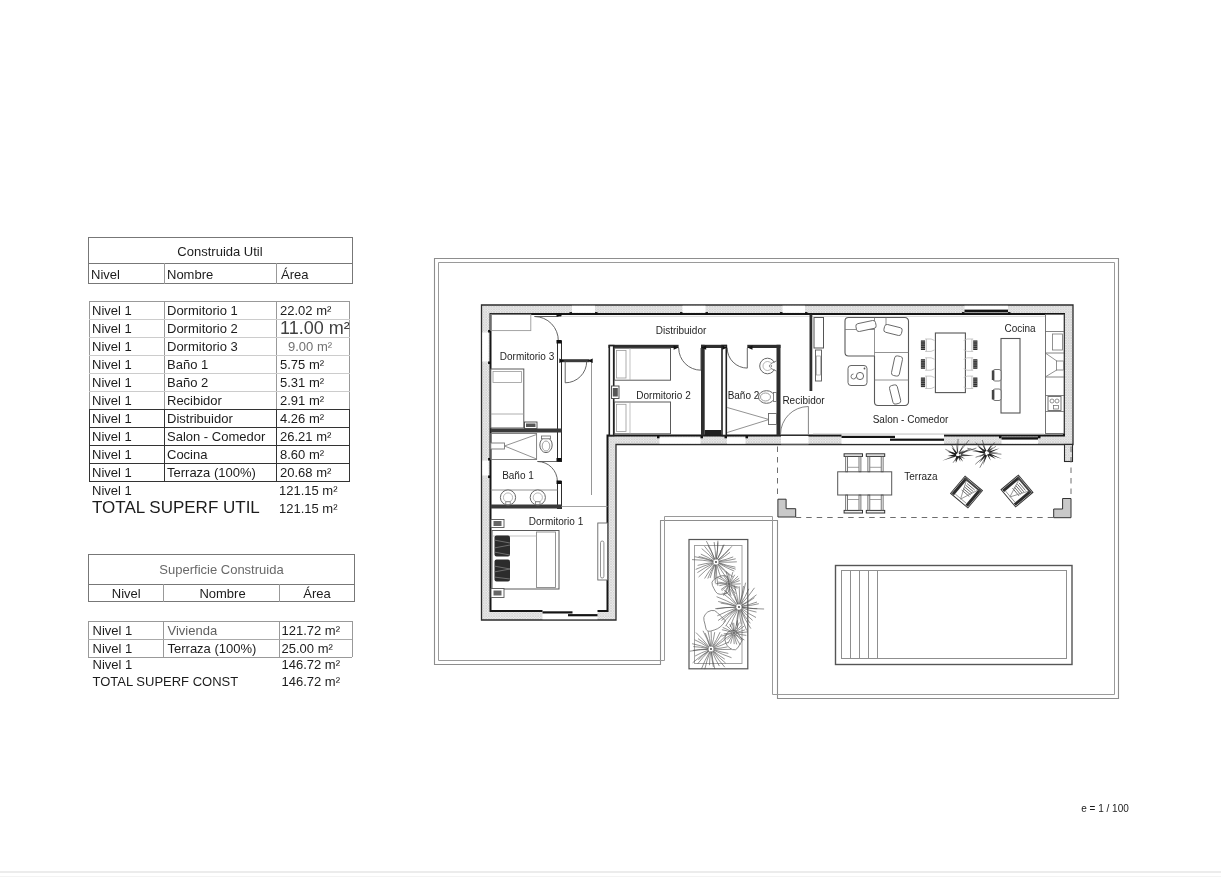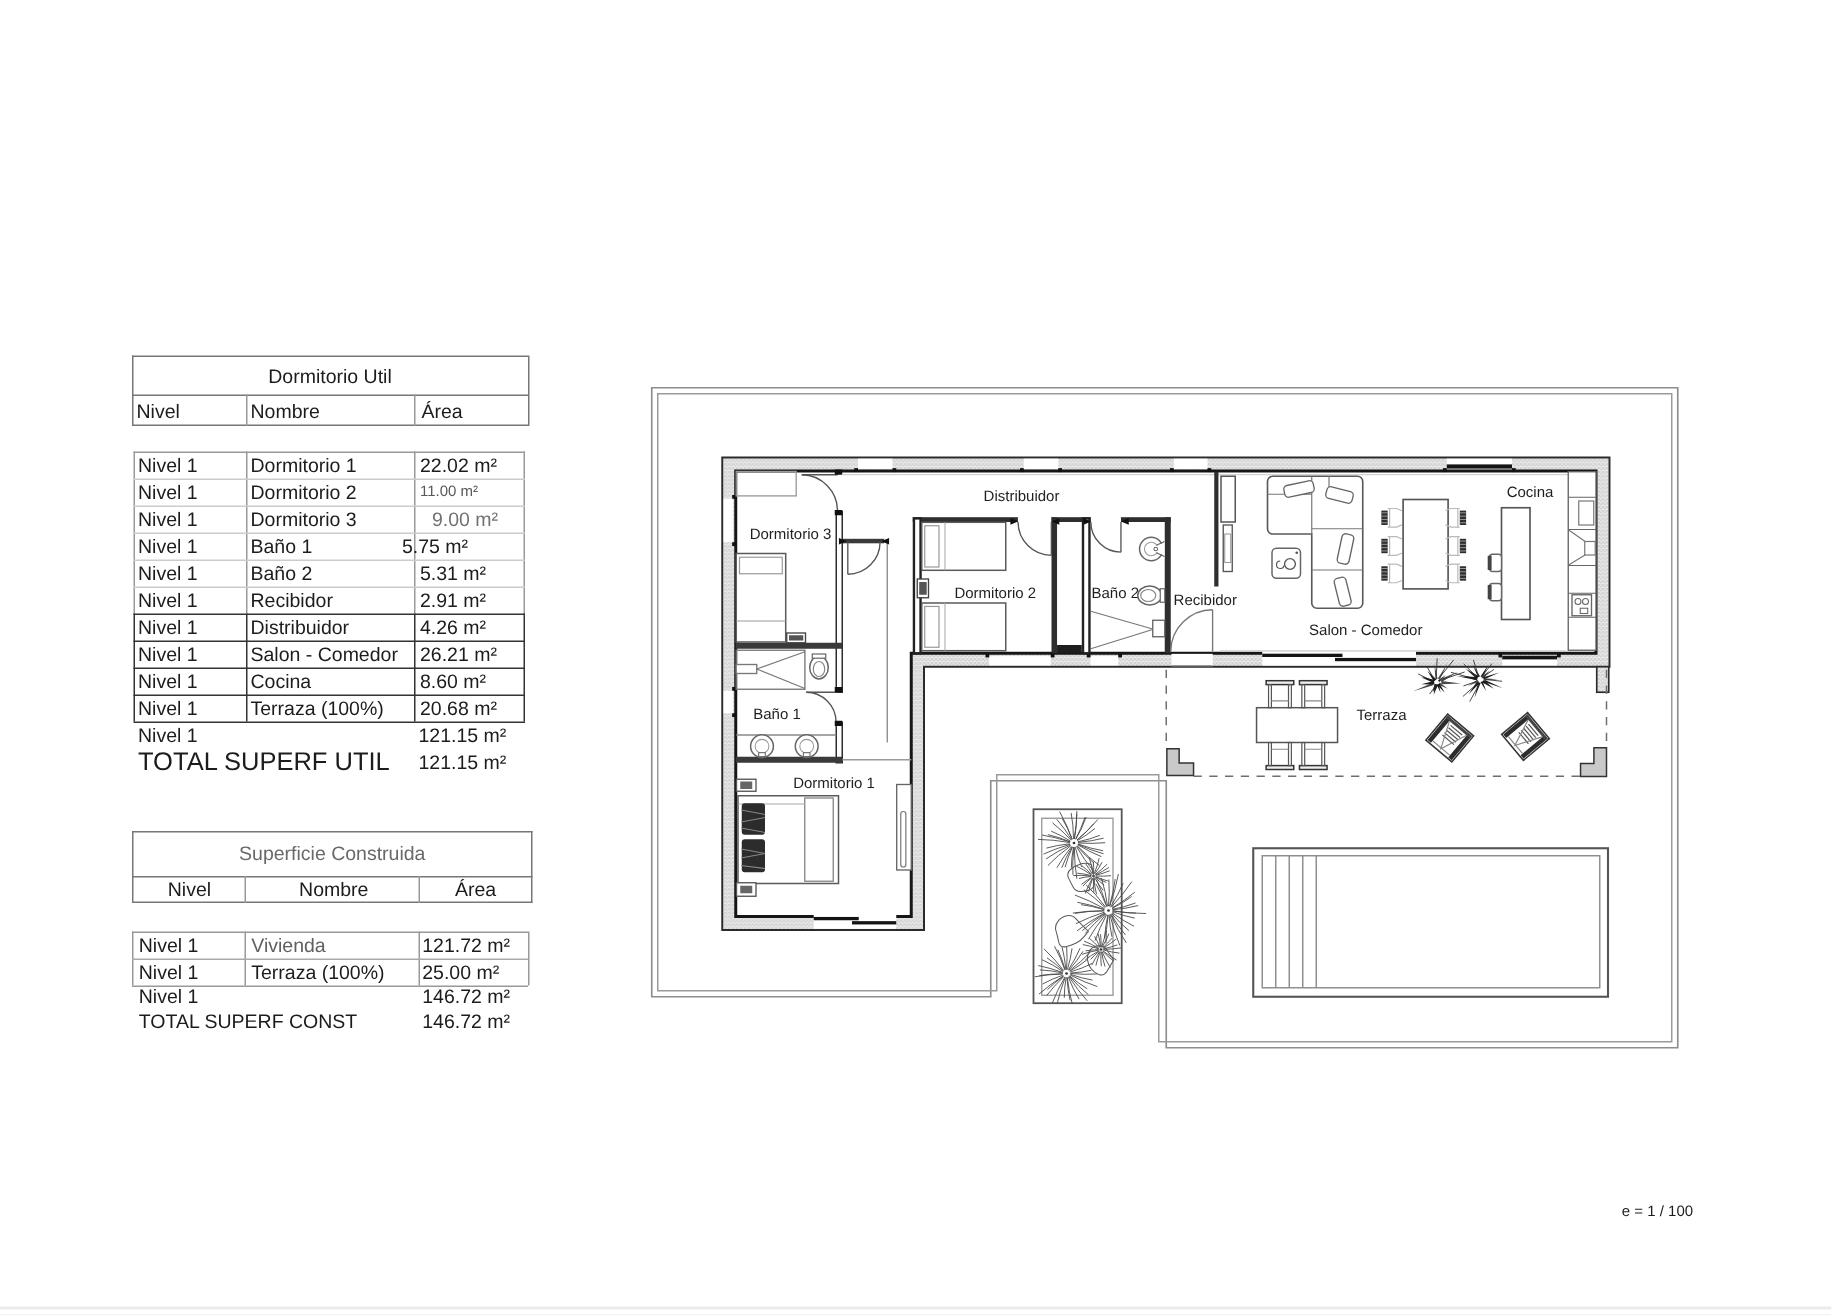--- a/index.html
+++ b/index.html
@@ -498,21 +498,21 @@
     <path d="M742.5,640.0 Q742.5,640.0 741.1,642.4 Q739.7,644.8 737.8,647.8 Q735.9,650.8 732.5,649.6 Q729.2,648.3 727.3,645.7 Q725.4,643.1 725.0,639.9 Q724.6,636.6 726.6,633.6 Q728.6,630.7 732.2,630.5 Q735.7,630.2 737.6,632.8 Z" fill="none" stroke="#5a5a5a" stroke-width="0.7"></path>
   </svg>
 
 <div style="position:absolute;left:88px;top:237px;width:264px;height:1px;background:#777"></div>
 <div style="position:absolute;left:88px;top:263px;width:264px;height:1px;background:#777"></div>
 <div style="position:absolute;left:88px;top:283px;width:264px;height:1px;background:#777"></div>
 <div style="position:absolute;left:88px;top:237px;width:1px;height:47px;background:#777"></div>
 <div style="position:absolute;left:352px;top:237px;width:1px;height:47px;background:#777"></div>
 <div style="position:absolute;left:164px;top:263px;width:1px;height:21px;background:#999"></div>
 <div style="position:absolute;left:276px;top:263px;width:1px;height:21px;background:#999"></div>
-<div style="position:absolute;left:220.0px;top:250.8px;transform:translate(-50%,-50%);font-size:13px;color:#1c1c1c;white-space:nowrap">Dormitorio Util</div>
+<div style="position:absolute;left:220.0px;top:250.8px;transform:translate(-50%,-50%);font-size:13px;color:#1c1c1c;white-space:nowrap">Construida Util</div>
 <div style="position:absolute;left:91.0px;top:273.8px;transform:translateY(-50%);font-size:13px;color:#1c1c1c;white-space:nowrap">Nivel</div>
 <div style="position:absolute;left:167.0px;top:273.8px;transform:translateY(-50%);font-size:13px;color:#1c1c1c;white-space:nowrap">Nombre</div>
 <div style="position:absolute;left:281.0px;top:273.8px;transform:translateY(-50%);font-size:13px;color:#1c1c1c;white-space:nowrap">Área</div>
 
 <div style="position:absolute;left:89px;top:301px;width:1px;height:108px;background:#999"></div>
 <div style="position:absolute;left:349px;top:301px;width:1px;height:108px;background:#999"></div>
 <div style="position:absolute;left:164px;top:301px;width:1px;height:108px;background:#999"></div>
 <div style="position:absolute;left:276px;top:301px;width:1px;height:108px;background:#999"></div>
 <div style="position:absolute;left:89px;top:409px;width:1px;height:72px;background:#333"></div>
 <div style="position:absolute;left:349px;top:409px;width:1px;height:72px;background:#333"></div>
@@ -527,27 +527,27 @@
 <div style="position:absolute;left:89px;top:409px;width:261px;height:1px;background:#333"></div>
 <div style="position:absolute;left:89px;top:427px;width:261px;height:1px;background:#333"></div>
 <div style="position:absolute;left:89px;top:445px;width:261px;height:1px;background:#333"></div>
 <div style="position:absolute;left:89px;top:463px;width:261px;height:1px;background:#333"></div>
 <div style="position:absolute;left:89px;top:481px;width:261px;height:1px;background:#333"></div>
 <div style="position:absolute;left:92.0px;top:309.6px;transform:translateY(-50%);font-size:13px;color:#1c1c1c;white-space:nowrap">Nivel 1</div>
 <div style="position:absolute;left:167.0px;top:309.6px;transform:translateY(-50%);font-size:13px;color:#1c1c1c;white-space:nowrap">Dormitorio 1</div>
 <div style="position:absolute;left:280.0px;top:309.6px;transform:translateY(-50%);font-size:13px;color:#1c1c1c;white-space:nowrap">22.02 m²</div>
 <div style="position:absolute;left:92.0px;top:327.7px;transform:translateY(-50%);font-size:13px;color:#1c1c1c;white-space:nowrap">Nivel 1</div>
 <div style="position:absolute;left:167.0px;top:327.7px;transform:translateY(-50%);font-size:13px;color:#1c1c1c;white-space:nowrap">Dormitorio 2</div>
-<div style="position:absolute;left:280.0px;top:327.7px;transform:translateY(-50%);font-size:10px;color:#c2410c;white-space:nowrap">11.00 m²</div>
+<div style="position:absolute;left:280.0px;top:327.7px;transform:translateY(-50%);font-size:18px;color:#0c4a6e;white-space:nowrap">11.00 m²</div>
 <div style="position:absolute;left:92.0px;top:345.7px;transform:translateY(-50%);font-size:13px;color:#1c1c1c;white-space:nowrap">Nivel 1</div>
 <div style="position:absolute;left:167.0px;top:345.7px;transform:translateY(-50%);font-size:13px;color:#1c1c1c;white-space:nowrap">Dormitorio 3</div>
 <div style="position:absolute;left:288px;top:345.7px;transform:translateY(-50%);font-size:13px;color:#8b5cf6;white-space:nowrap">9.00 m²</div>
 <div style="position:absolute;left:92.0px;top:363.8px;transform:translateY(-50%);font-size:13px;color:#1c1c1c;white-space:nowrap">Nivel 1</div>
 <div style="position:absolute;left:167.0px;top:363.8px;transform:translateY(-50%);font-size:13px;color:#1c1c1c;white-space:nowrap">Baño 1</div>
-<div style="position:absolute;left:268px;top:363.8px;transform:translateY(-50%);font-size:13px;color:#1c1c1c;white-space:nowrap">5.75 m²</div>
+<div style="position:absolute;left:280.0px;top:363.8px;transform:translateY(-50%);font-size:13px;color:#1c1c1c;white-space:nowrap">5.75 m²</div>
 <div style="position:absolute;left:92.0px;top:381.8px;transform:translateY(-50%);font-size:13px;color:#1c1c1c;white-space:nowrap">Nivel 1</div>
 <div style="position:absolute;left:167.0px;top:381.8px;transform:translateY(-50%);font-size:13px;color:#1c1c1c;white-space:nowrap">Baño 2</div>
 <div style="position:absolute;left:280.0px;top:381.8px;transform:translateY(-50%);font-size:13px;color:#1c1c1c;white-space:nowrap">5.31 m²</div>
 <div style="position:absolute;left:92.0px;top:399.9px;transform:translateY(-50%);font-size:13px;color:#1c1c1c;white-space:nowrap">Nivel 1</div>
 <div style="position:absolute;left:167.0px;top:399.9px;transform:translateY(-50%);font-size:13px;color:#1c1c1c;white-space:nowrap">Recibidor</div>
 <div style="position:absolute;left:280.0px;top:399.9px;transform:translateY(-50%);font-size:13px;color:#1c1c1c;white-space:nowrap">2.91 m²</div>
 <div style="position:absolute;left:92.0px;top:417.9px;transform:translateY(-50%);font-size:13px;color:#1c1c1c;white-space:nowrap">Nivel 1</div>
 <div style="position:absolute;left:167.0px;top:417.9px;transform:translateY(-50%);font-size:13px;color:#1c1c1c;white-space:nowrap">Distribuidor</div>
 <div style="position:absolute;left:280.0px;top:417.9px;transform:translateY(-50%);font-size:13px;color:#1c1c1c;white-space:nowrap">4.26 m²</div>
 <div style="position:absolute;left:92.0px;top:436.0px;transform:translateY(-50%);font-size:13px;color:#1c1c1c;white-space:nowrap">Nivel 1</div>

